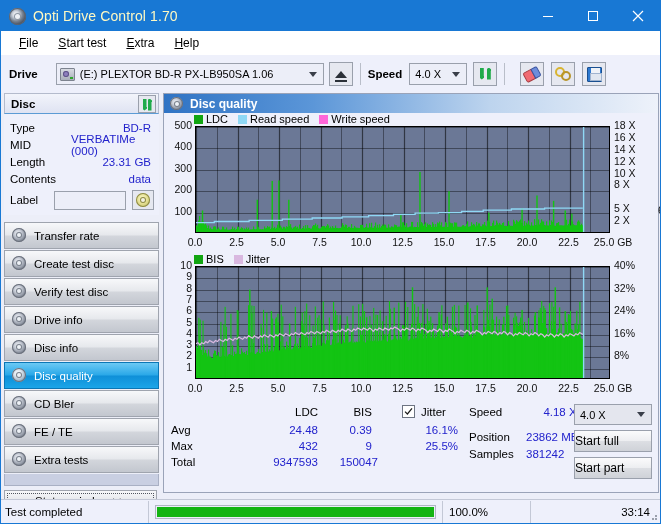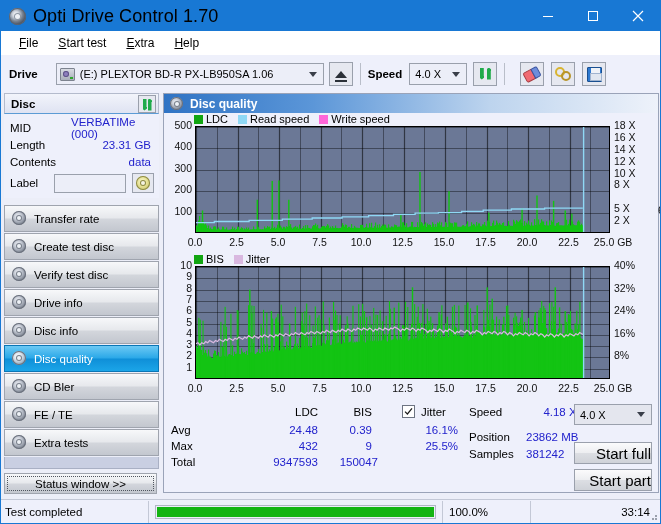--- a/index.html
+++ b/index.html
@@ -32,21 +32,21 @@
     box-shadow: inset 0 0 0 1px #5d6572;
     position: relative;
   }
   .titlebar-icon:after {
     content:""; position:absolute; left:50%; top:50%;
     width:5px; height:5px; margin:-2.5px 0 0 -2.5px;
     border-radius:50%; background:#eef1f6;
     box-shadow: 0 0 0 1px #8e97a3;
   }
   .titlebar-title {
-    color: #000000; font-size: 18px; letter-spacing: .1px;
+    color: #fef9c3; font-size: 14px; letter-spacing: .1px;
   }
   .winbtns { position: absolute; right: 0; top: 0; height: 30px; display: flex; }
   .winbtn {
     width: 45px; height: 30px; display: flex; align-items: center; justify-content: center;
     color: #ffffff;
   }
   .winbtn svg { display: block; }
 
   
   .menubar {
@@ -231,22 +231,22 @@
 
   .axis-lab { position: absolute; font-size: 10.5px; color: #111; white-space: nowrap; }
   .plot { position: absolute; background: #6b7896; border: 1px solid #000; overflow: hidden; }
 
   
   .stats { position: absolute; font-size: 11.5px; color: #000; }
   .stats .blue { color: #2222cc; }
 
   .btn {
     background: linear-gradient(#fbfbfc 0%, #edeef1 48%, #dcdee3 52%, #cfd2d8 100%);
-    border: 1px solid #9aa0ac; font-size: 15px; color: #000;
-    display: flex; align-items: center; justify-content: flex-end; margin-top: 12px;
+    border: 1px solid #9aa0ac; font-size: 12px; color: #000;
+    display: flex; align-items: center; justify-content: flex-start;
   }
 
   .checkbox {
     width: 13px; height: 13px; border: 1px solid #6d7482; background: #ffffff;
     display: inline-flex; align-items: center; justify-content: center;
   }
   .checkbox svg { display: block; }
 
   
   .statusbar {
@@ -340,20 +340,24 @@
     <div class="leftpanel">
 
       <div class="disc-header">
         <span class="t">Disc</span>
         <span class="refresh-btn">
           <span class="rf-arrows" style="width:13px;height:13px"></span>
         </span>
       </div>
 
       <div class="disc-body">
+        <div class="drow">
+          <span class="k">Type</span>
+          <span class="v">BD-R</span>
+        </div>
         <div class="drow">
           <span class="k">MID</span>
           <span class="v">VERBATIMe (000)</span>
         </div>
         <div class="drow">
           <span class="k">Length</span>
           <span class="v">23.31 GB</span>
         </div>
         <div class="drow">
           <span class="k">Contents</span>

